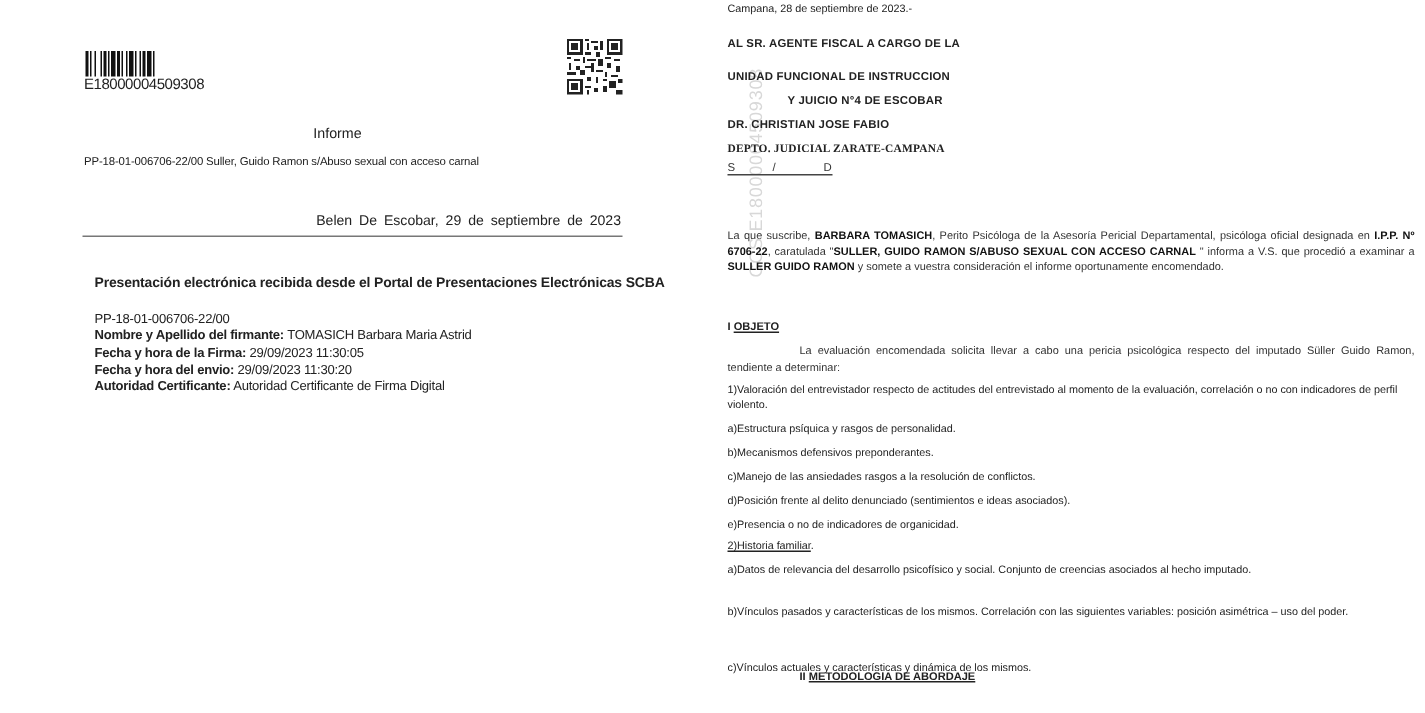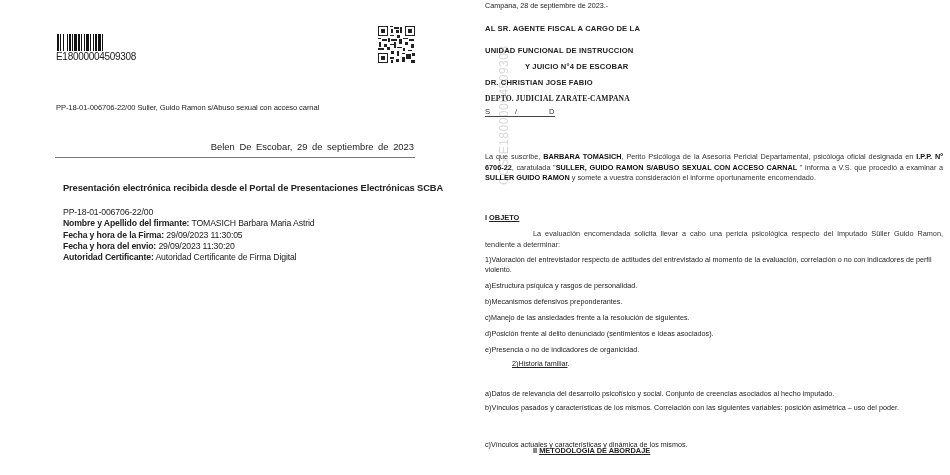--- a/index.html
+++ b/index.html
@@ -30,21 +30,21 @@
     .sd { position:absolute; left:35px; top:107px; font-size:7.6px; color:#333; width:70px; border-bottom:1px solid #444; height:9px; }
     .sd span { position:absolute; top:0; }
     .watermark { position:absolute; left:47px; top:15px; width:14px; height:170px;
                  color:#d8d8d8; font-size:12px; writing-mode:vertical-rl; transform:rotate(180deg);
                  letter-spacing:0.5px; }
     .para { position:absolute; left:35px; width:458px; font-size:7.3px; line-height:10.5px; color:#333; text-align:justify; }
     .para b { color:#111; }
     .sec { position:absolute; left:35px; font-size:7.4px; font-weight:bold; color:#222; }
     .sec u { text-decoration:underline; }
     .item { position:absolute; left:35px; width:460px; font-size:7.2px; font-weight:normal; color:#222; line-height:10.2px; }
-    .u { text-decoration:underline;margin-left:27px; }
+    .u { text-decoration:underline; }
   </style>
 </head>
 <body>
 
 <div class="page" id="left-page">
   <div class="barcode" id="barcode">
       <span style="width: 2px;"></span>
       <span style="width: 1px; background: transparent;"></span>
       <span style="width: 1px;"></span>
       <span style="width: 2px; background: transparent;"></span>
@@ -120,20 +120,21 @@
       <rect x="16" y="18" width="2" height="1"></rect>
         <rect x="19" y="19" width="3" height="3"></rect>
         <rect x="23" y="18" width="2" height="2"></rect>
       <rect x="8" y="21" width="3" height="1"></rect>
         <rect x="12" y="22" width="2" height="2"></rect>
         <rect x="16" y="21" width="2" height="3"></rect>
       <rect x="9" y="23" width="1" height="2"></rect>
         <rect x="22" y="23" width="3" height="2"></rect>
     </g>
   </svg>
+  <div class="informe-title">Informe</div>
   <div class="case-line">PP-18-01-006706-22/00 Suller, Guido Ramon s/Abuso sexual con acceso carnal</div>
   <div class="date-line">Belen De Escobar, 29 de septiembre de 2023</div>
   <div class="rule"></div>
   <div class="pres-title">Presentación electrónica recibida desde el Portal de Presentaciones Electrónicas SCBA</div>
   <div class="meta">
     <div>PP-18-01-006706-22/00</div>
     <div><b>Nombre y Apellido del firmante:</b> <span>TOMASICH Barbara Maria Astrid</span></div>
     <div><b>Fecha y hora de la Firma:</b> <span>29/09/2023 11:30:05</span></div>
     <div><b>Fecha y hora del envio:</b> <span>29/09/2023 11:30:20</span></div>
     <div><b>Autoridad Certificante:</b> <span>Autoridad Certificante de Firma Digital</span></div>
@@ -160,27 +161,27 @@
   </div>
 
   <div class="sec" style="top:213px;">
     <span>I </span><u>OBJETO</u>
   </div>
   <div class="para" style="top:229px; text-indent:48px;">La evaluación encomendada solicita llevar a cabo una pericia psicológica respecto del imputado Süller Guido Ramon, tendiente a determinar:</div>
 
   <div class="item" style="top:255px;">1)Valoración del entrevistador respecto de actitudes del entrevistado al momento de la evaluación, correlación o no con indicadores de perfil violento.</div>
   <div class="item" style="top:281px;">a)Estructura psíquica y rasgos de personalidad.</div>
   <div class="item" style="top:297px;">b)Mecanismos defensivos preponderantes.</div>
-  <div class="item" style="top:313px;">c)Manejo de las ansiedades frente a la resolución de siguientes.</div>
+  <div class="item" style="top:313px;">c)Manejo de las ansiedades rasgos a la resolución de conflictos.</div>
   <div class="item" style="top:329px;">d)Posición frente al delito denunciado (sentimientos e ideas asociados).</div>
   <div class="item" style="top:345px;">e)Presencia o no de indicadores de organicidad.</div>
 
   <div class="item" style="top:359px;">
     <span class="u">2)Historia familiar</span><span>.</span>
   </div>
-  <div class="item" style="top:389px;">a)Datos de relevancia del desarrollo psicofísico y social. Conjunto de creencias asociados al hecho imputado.</div>
+  <div class="item" style="top:375px;">a)Datos de relevancia del desarrollo psicofísico y social. Conjunto de creencias asociados al hecho imputado.</div>
   <div class="item" style="top:403px;">b)Vínculos pasados y características de los mismos. Correlación con las siguientes variables: posición asimétrica – uso del poder.</div>
   <div class="item" style="top:440px;">c)Vínculos actuales y características y dinámica de los mismos.</div>
 
   <div class="sec" style="top:446px;padding-left:48px;">
     <span>II </span><u>METODOLOGIA DE ABORDAJE</u>
   </div>
 </div>
 
 </body></html>

